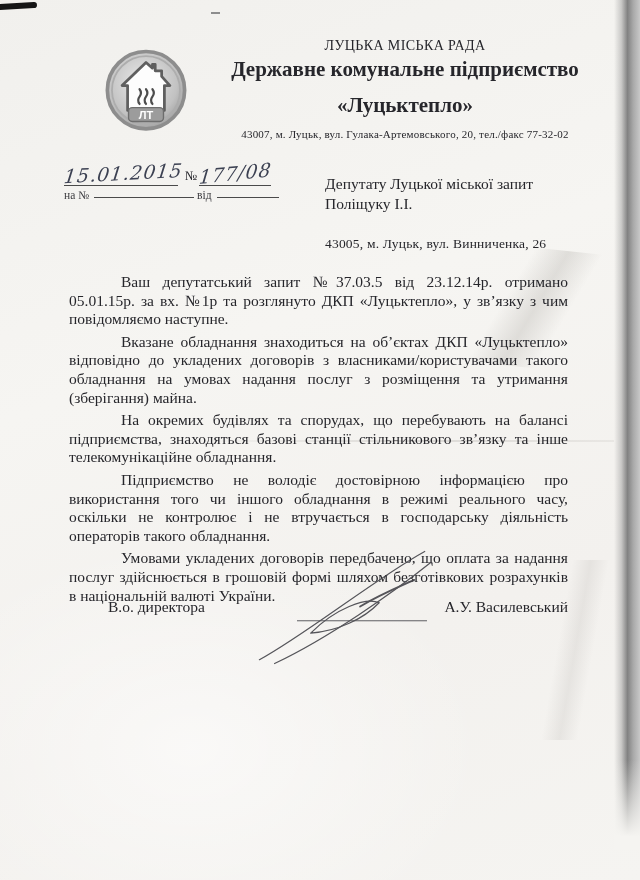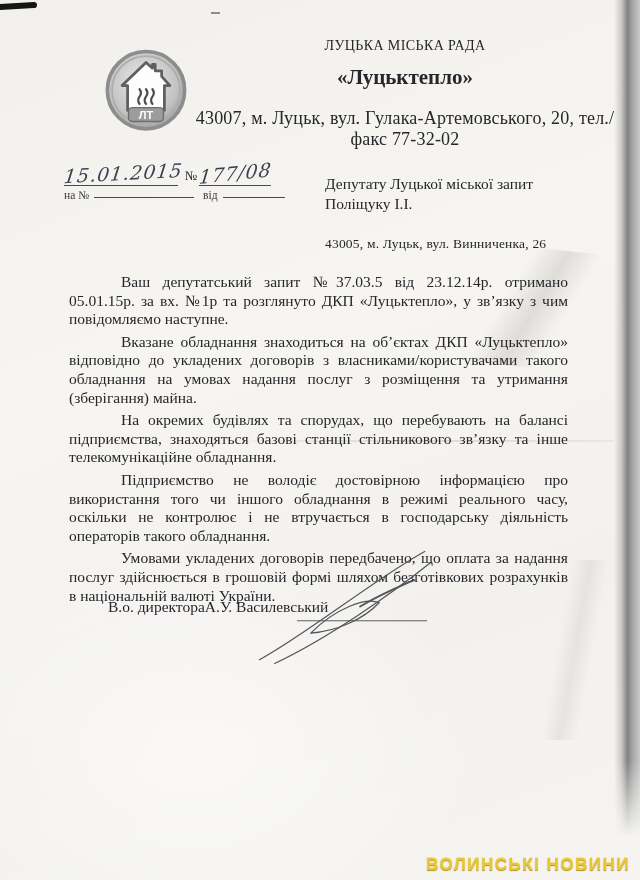--- a/index.html
+++ b/index.html
@@ -28,48 +28,48 @@
   .crease-2 { position:absolute; right:26px; top:560px; width:90px; height:180px;
     background:linear-gradient(100deg, rgba(0,0,0,0) 40%, rgba(130,125,120,.12) 55%, rgba(0,0,0,0) 70%); }
 
   
   .letterhead { position:absolute; top:38px; left:0; right:0; }
   .logo { position:absolute; left:92px; top:8px; width:108px; height:92px; }
   .org-lines { margin-left:195px; width:420px; text-align:center; }
   .org-parent { font-size:14px; font-weight:normal; letter-spacing:.4px; }
   .org-type  { font-size:21px; font-weight:bold; margin-top:3px; }
   .org-name  { font-size:21px; font-weight:bold; margin-top:11px; }
-  .org-address { font-size:18px; margin-top:18px; letter-spacing:.2px; }
+  .org-address { font-size:11px; margin-top:10px; letter-spacing:.2px; }
 
   
   .ref-block { position:absolute; left:64px; top:152px; width:230px; }
   .ref-row1 { display:flex; align-items:flex-end; height:34px; }
   .hand { font-family:"DejaVu Serif", serif; font-style:italic; color:#3c4152; line-height:1; }
   .hand-date-wrap { width:114px; border-bottom:1.2px solid #4a4a4a; text-align:center; padding-bottom:1px; }
   .hand-date { display:inline-block; font-size:19px; transform:rotate(-3deg) skewX(-10deg); letter-spacing:1px; }
   .num-label { font-size:13px; margin:0 2px 2px 7px; }
   .hand-num-wrap { width:72px; border-bottom:1.2px solid #4a4a4a; text-align:center; padding-bottom:1px; }
   .hand-num { display:inline-block; font-size:19px; transform:rotate(-6deg) skewX(-12deg); letter-spacing:1px; }
   .ref-row2 { display:flex; align-items:flex-end; margin-top:3px; font-size:11.5px; color:#3a3a3e; }
   .rule-a { width:100px; border-bottom:1px solid #4a4a4a; margin:0 0 3px 5px; }
   .rule-b { width:62px;  border-bottom:1px solid #4a4a4a; margin:0 0 3px 5px; }
-  .from-label { margin-left:9px; }
+  .from-label { margin-left:3px; }
 
   
   .addressee { position:absolute; left:325px; top:174px; font-size:15.5px; line-height:1.32; }
   .addr-loc { margin-top:20px; font-size:13.5px; letter-spacing:.2px; }
 
   
   .body-text { position:absolute; left:65px; top:269px; width:507px;
     font-size:15.5px; line-height:18.6px; text-align:justify; }
   .body-text p { margin:4px; text-indent:52px; }
 
   
   .sig-row { position:absolute; left:108px; top:598px; width:460px;
-    display:flex; font-size:15.5px; }
+    display:flex; justify-content:space-between; font-size:15.5px; }
   .sig-svg { position:absolute; left:248px; top:546px; width:190px; height:122px; }
 
   
   .watermark { position:absolute; right:10px; bottom:5px;
     font-family:"Liberation Sans", sans-serif; font-weight:bold; font-size:17px;
     letter-spacing:1.5px; color:#e7c53a;
     text-shadow:0 -1px 0 #f7e486, 0 1px 1px #b3901d; }
 </style>
 </head>
 <body>
@@ -98,20 +98,21 @@
 
       <path d="M 43,47 q 3,4 0,8 q -3,4 0,8" fill="none" stroke="#4d4d4d" stroke-width="2.4" stroke-linecap="round"></path>
       <path d="M 50,47 q 3,4 0,8 q -3,4 0,8" fill="none" stroke="#4d4d4d" stroke-width="2.4" stroke-linecap="round"></path>
       <path d="M 57,47 q 3,4 0,8 q -3,4 0,8" fill="none" stroke="#4d4d4d" stroke-width="2.4" stroke-linecap="round"></path>
 
       <rect x="31" y="67" width="38" height="15" rx="4" fill="#9c9c9c" stroke="#6d6d6d" stroke-width="1.5"></rect>
       <text x="50" y="79" text-anchor="middle" font-family="Liberation Sans, sans-serif" font-size="12" font-weight="bold" fill="#ffffff">ЛТ</text>
     </svg>
     <div class="org-lines">
       <div class="org-parent">ЛУЦЬКА МІСЬКА РАДА</div>
+      <div class="org-type">Державне комунальне підприємство</div>
       <div class="org-name">«Луцьктепло»</div>
       <div class="org-address">43007, м. Луцьк, вул. Гулака-Артемовського, 20, тел./факс 77-32-02</div>
     </div>
   </div>
 
   <div class="ref-block">
     <div class="ref-row1">
       <span class="hand-date-wrap">
         <span class="hand hand-date">15.01.2015</span>
       </span>
@@ -151,15 +152,14 @@
       <path d="M 12,118 C 60,92 135,32 186,4"></path>
       <path d="M 28,122 C 85,95 152,48 192,16"></path>
       <path d="M 52,77 L 188,77" stroke-width="1"></path>
       <path d="M 66,90 C 92,64 124,52 138,58 C 122,75 94,88 66,90"></path>
       <path d="M 118,62 C 140,49 162,40 175,34" stroke-width="2"></path>
     </g>
   </svg>
 
   <div class="edge-strip"></div>
 
-  <div class="watermark">ВОЛИНСЬКІ НОВИНИ</div>
 
 </div>
 
 </body></html>

